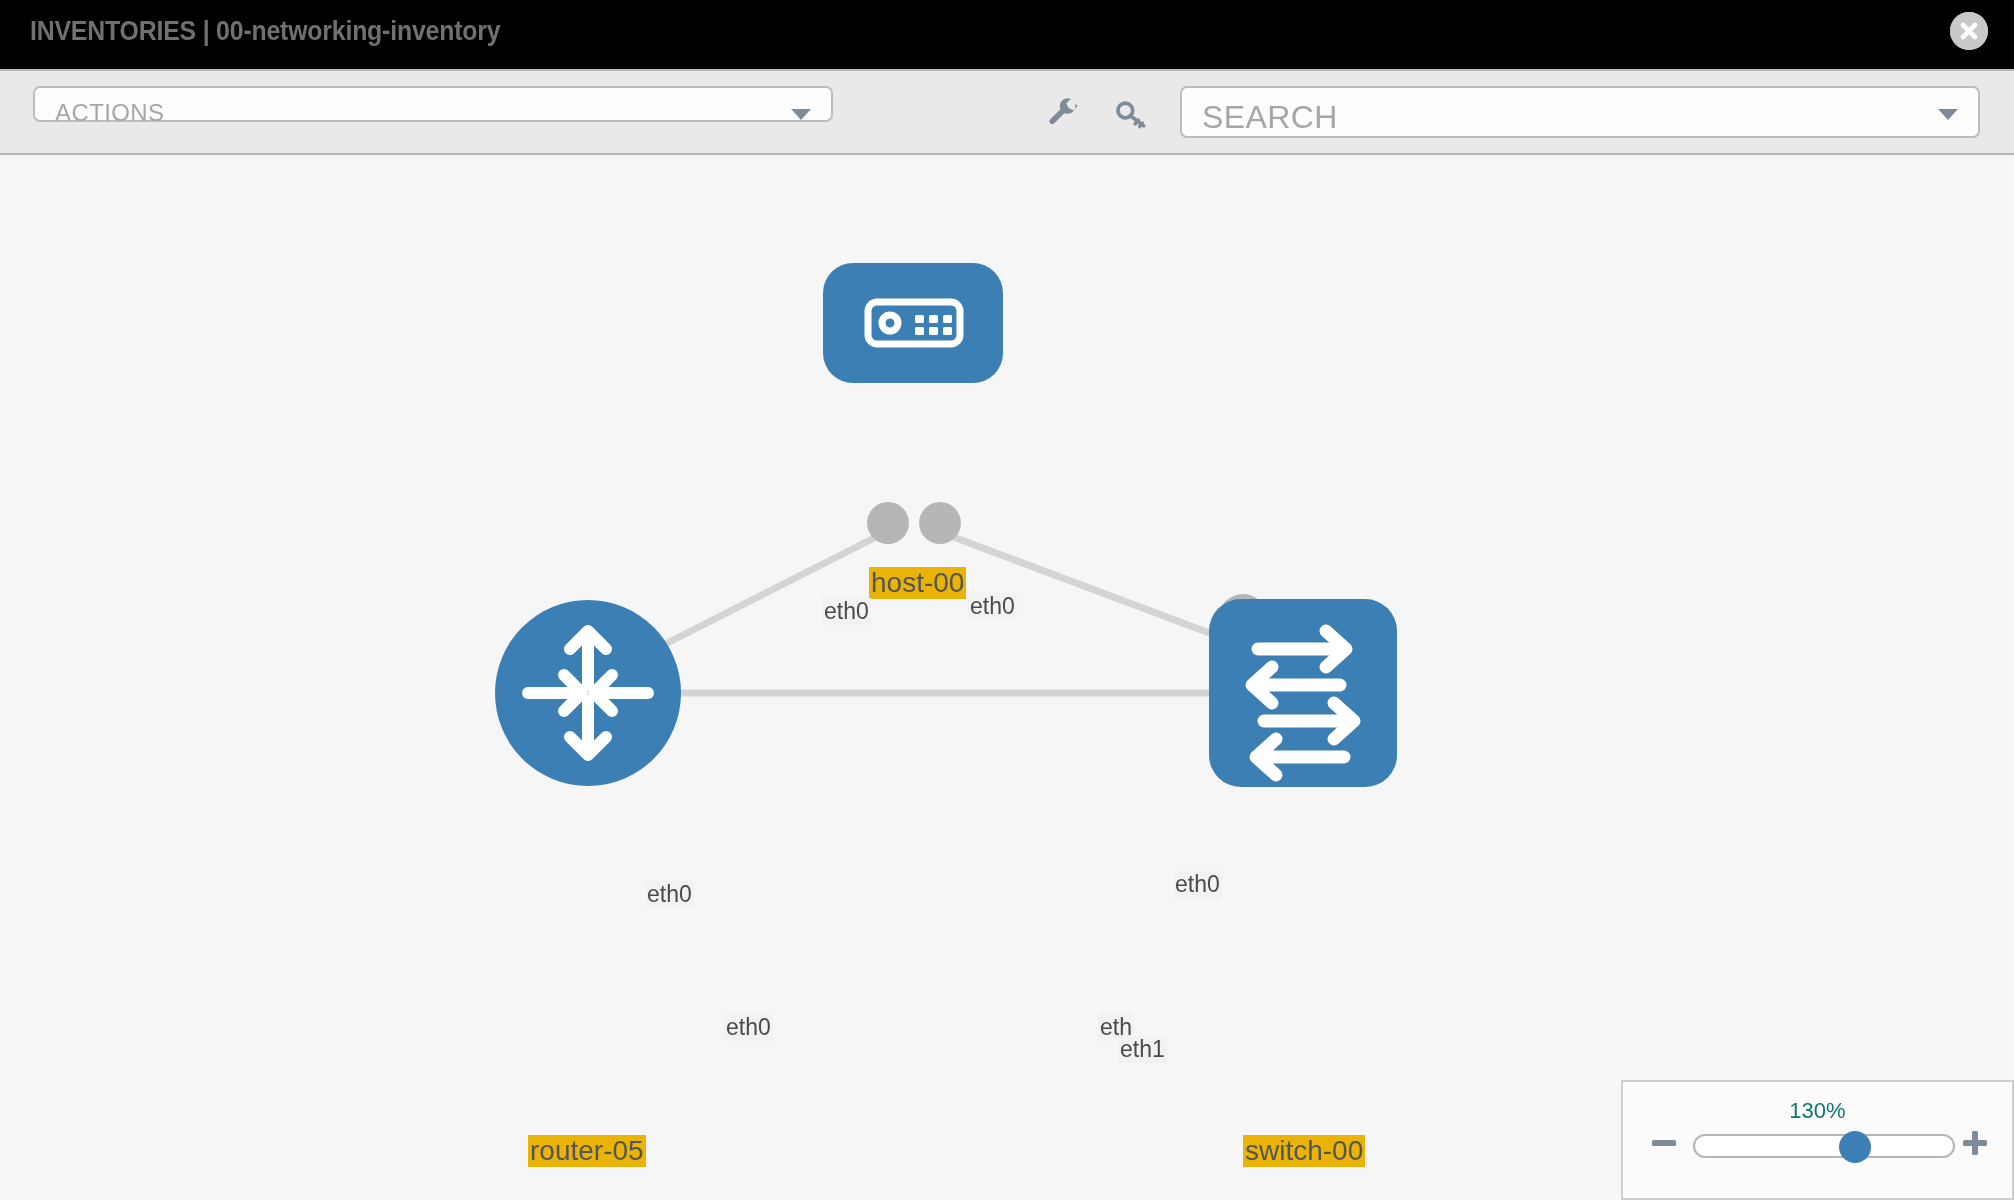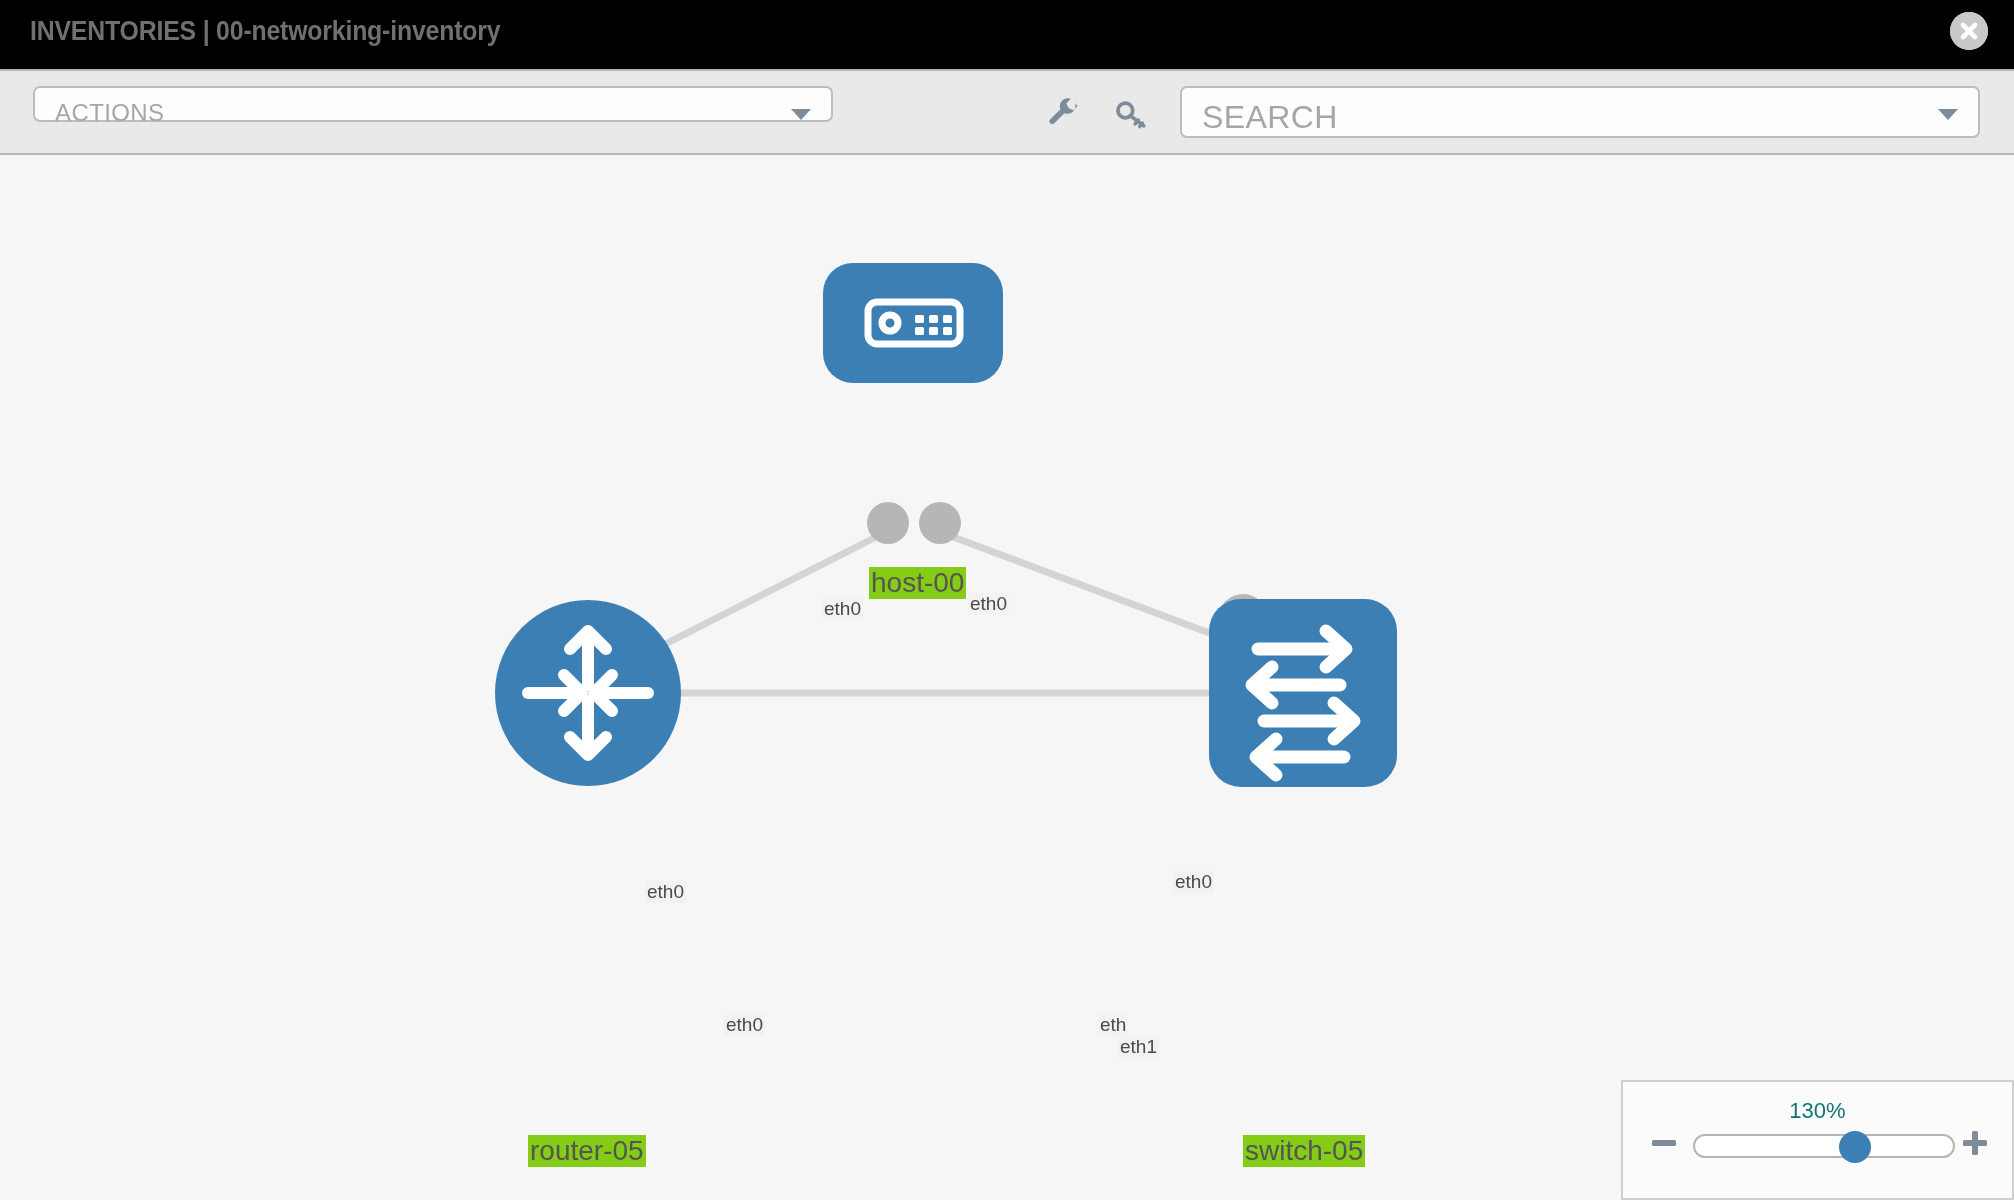--- a/index.html
+++ b/index.html
@@ -135,27 +135,27 @@
     left: 0; top: 0;
     width: 2014px;
     height: 1045px;
   }
 
   
   .node-label {
     position: absolute;
     font-size: 28px;
     color: #555555;
-    background: #84cc16;
+    background: #eab308;
     white-space: nowrap;
     padding: 0 2px;
   }
   .iface-label {
     position: absolute;
-    font-size: 19px;
+    font-size: 23px;
     color: #4a4a4a;
     background: #f2f2f2;
     white-space: nowrap;
     padding: 0 2px;
   }
 
   
   .zoom-panel {
     position: absolute;
     left: 1621px;
@@ -315,21 +315,21 @@
         <polyline points="1334,548 1354,566 1334,584"></polyline>
 
         <line x1="1344" y1="602" x2="1260" y2="602"></line>
         <polyline points="1276,584 1256,602 1276,620"></polyline>
       </g>
     </g>
   </svg>
 
   <span class="node-label" style="left:869px;  top:412px;">host-00</span>
   <span class="node-label" style="left:528px;  top:980px;">router-05</span>
-  <span class="node-label" style="left:1243px; top:980px;">switch-05</span>
+  <span class="node-label" style="left:1243px; top:980px;">switch-00</span>
 
   <span class="iface-label" style="left:822px;  top:443px;">eth0</span>
   <span class="iface-label" style="left:968px;  top:438px;">eth0</span>
   <span class="iface-label" style="left:645px;  top:726px;">eth0</span>
   <span class="iface-label" style="left:1173px; top:716px;">eth0</span>
   <span class="iface-label" style="left:724px;  top:859px;">eth0</span>
   <span class="iface-label" style="left:1098px; top:859px;">eth</span>
   <span class="iface-label" style="left:1118px; top:859px;margin-top:22px;">eth1</span>
 </div>
 

